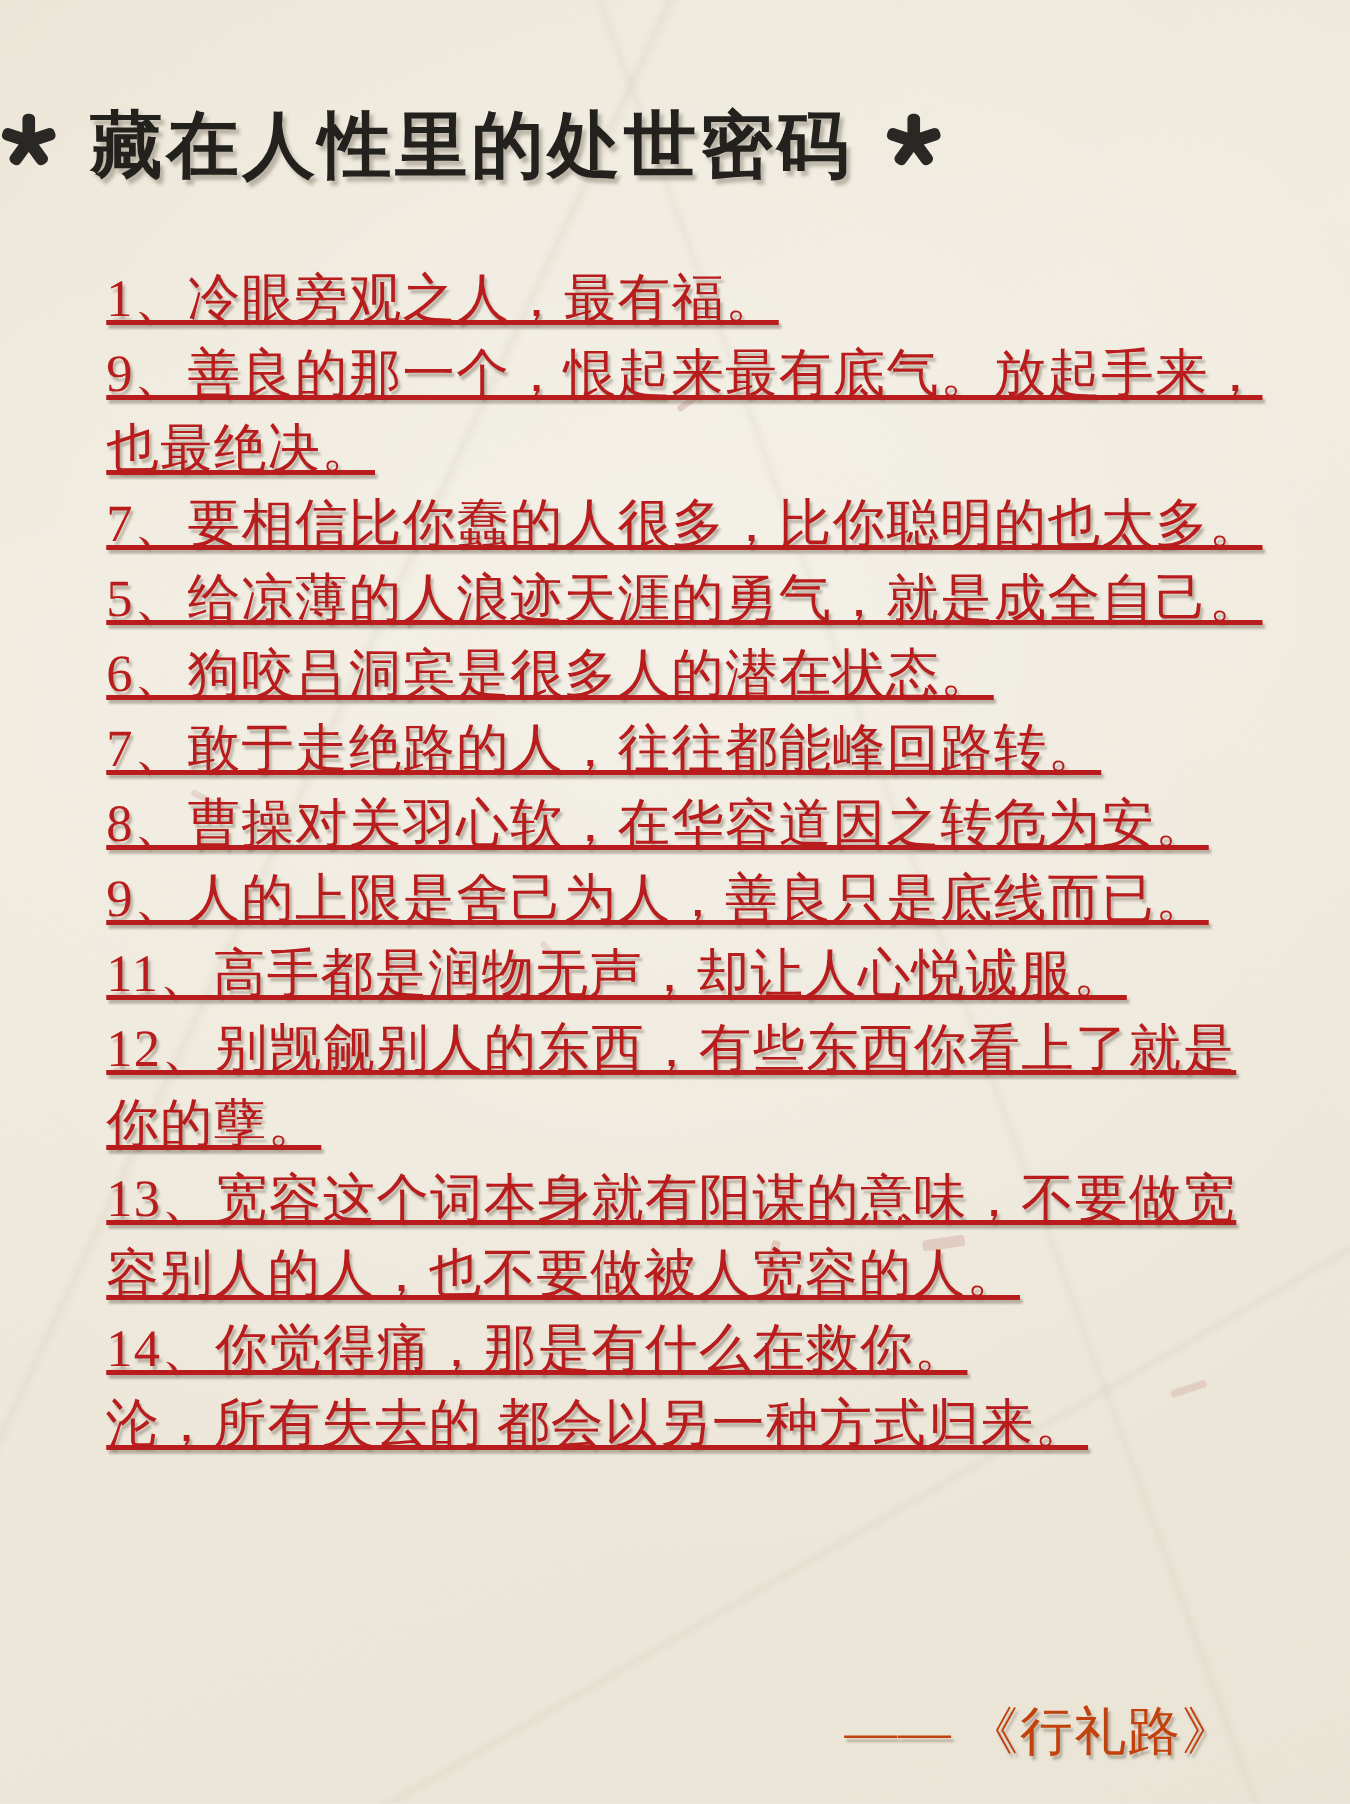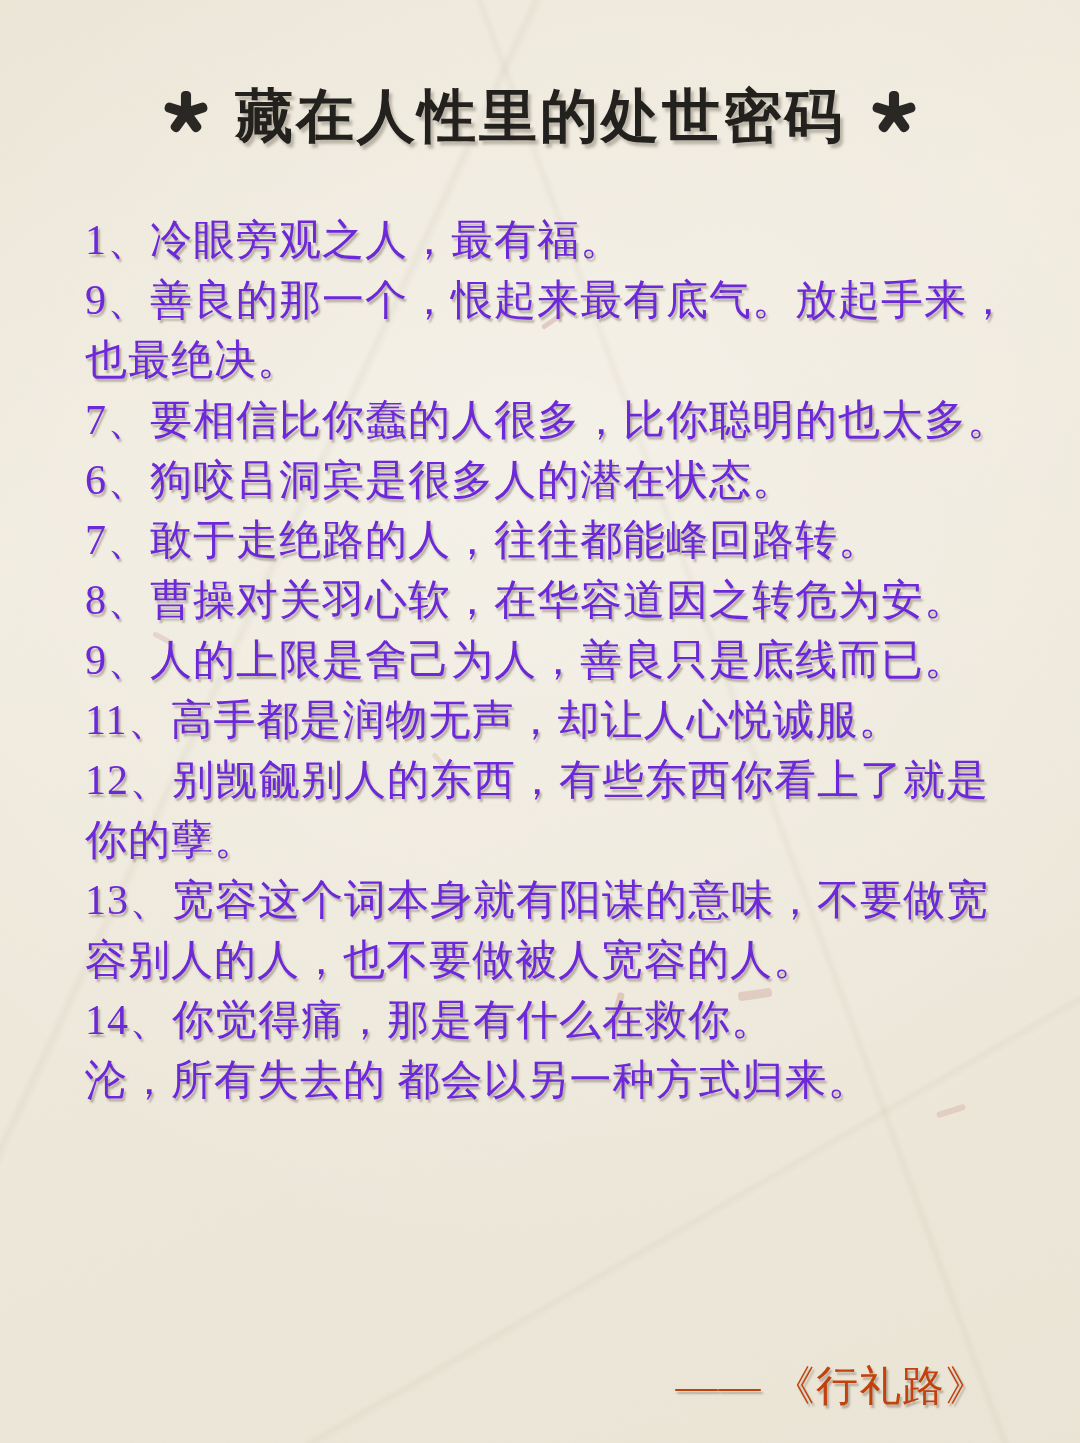--- a/index.html
+++ b/index.html
@@ -38,21 +38,20 @@
   .fiber.f3 { left: 738px; top: 990px;  width: 34px; height: 9px;  transform: rotate(-8deg);  background: rgba(186,122,112,0.26); }
   .fiber.f4 { left: 152px; top: 636px;  width: 22px; height: 5px;  transform: rotate(28deg);  background: rgba(186,122,112,0.20); }
   .fiber.f5 { left: 936px; top: 1108px; width: 30px; height: 6px;  transform: rotate(-18deg); background: rgba(186,122,112,0.22); }
   .fiber.f6 { left: 430px; top: 758px;  width: 18px; height: 5px;  transform: rotate(50deg);  background: rgba(186,122,112,0.18); }
   .fiber.f7 { left: 856px; top: 420px;  width: 24px; height: 5px;  transform: rotate(-60deg); background: rgba(186,122,112,0.16); }
 
   .header {
     position: absolute;
     top: 78px; left: 0; right: 0;
     display: flex;
-    justify-content: center;
     align-items: center;
     gap: 26px;
   }
   .title {
     font-family: "Liberation Sans", "DejaVu Sans", sans-serif;
     font-weight: 900;
     font-size: 58px;
     letter-spacing: 3px;
     color: #23211d;
     text-shadow: 3px 4px 3px rgba(120,110,95,0.45);
@@ -65,23 +64,24 @@
     position: absolute;
     top: 210px;
     left: 85px;
     right: 50px;
   }
   .line {
     height: 60px;
     line-height: 60px;
     font-size: 42px;
     letter-spacing: 1px;
-    color: #6d28d9;
+    color: #b91c1c;
     text-shadow: 2px 3px 2px rgba(125,115,100,0.5);
     white-space: nowrap;
+    text-decoration: underline;
   }
   .attribution {
     position: absolute;
     top: 1356px;
     right: 92px;
     font-size: 42px;
     line-height: 60px;
     letter-spacing: 1px;
     color: #c2410c;
     text-shadow: 2px 3px 2px rgba(125,115,100,0.5);
@@ -150,20 +150,21 @@
       <circle class="arm" r="14"></circle>
     </g>
   </svg>
 </div>
 
 <div class="text-block">
     <div class="line">1、冷眼旁观之人，最有福。</div>
     <div class="line">9、善良的那一个，恨起来最有底气。放起手来，</div>
     <div class="line">也最绝决。</div>
     <div class="line">7、要相信比你蠢的人很多，比你聪明的也太多。</div>
+    <div class="line">5、给凉薄的人浪迹天涯的勇气，就是成全自己。</div>
     <div class="line">6、狗咬吕洞宾是很多人的潜在状态。</div>
     <div class="line">7、敢于走绝路的人，往往都能峰回路转。</div>
     <div class="line">8、曹操对关羽心软，在华容道因之转危为安。</div>
     <div class="line">9、人的上限是舍己为人，善良只是底线而已。</div>
     <div class="line">11、高手都是润物无声，却让人心悦诚服。</div>
     <div class="line">12、别觊觎别人的东西，有些东西你看上了就是</div>
     <div class="line">你的孽。</div>
     <div class="line">13、宽容这个词本身就有阳谋的意味，不要做宽</div>
     <div class="line">容别人的人，也不要做被人宽容的人。</div>
     <div class="line">14、你觉得痛，那是有什么在救你。</div>

